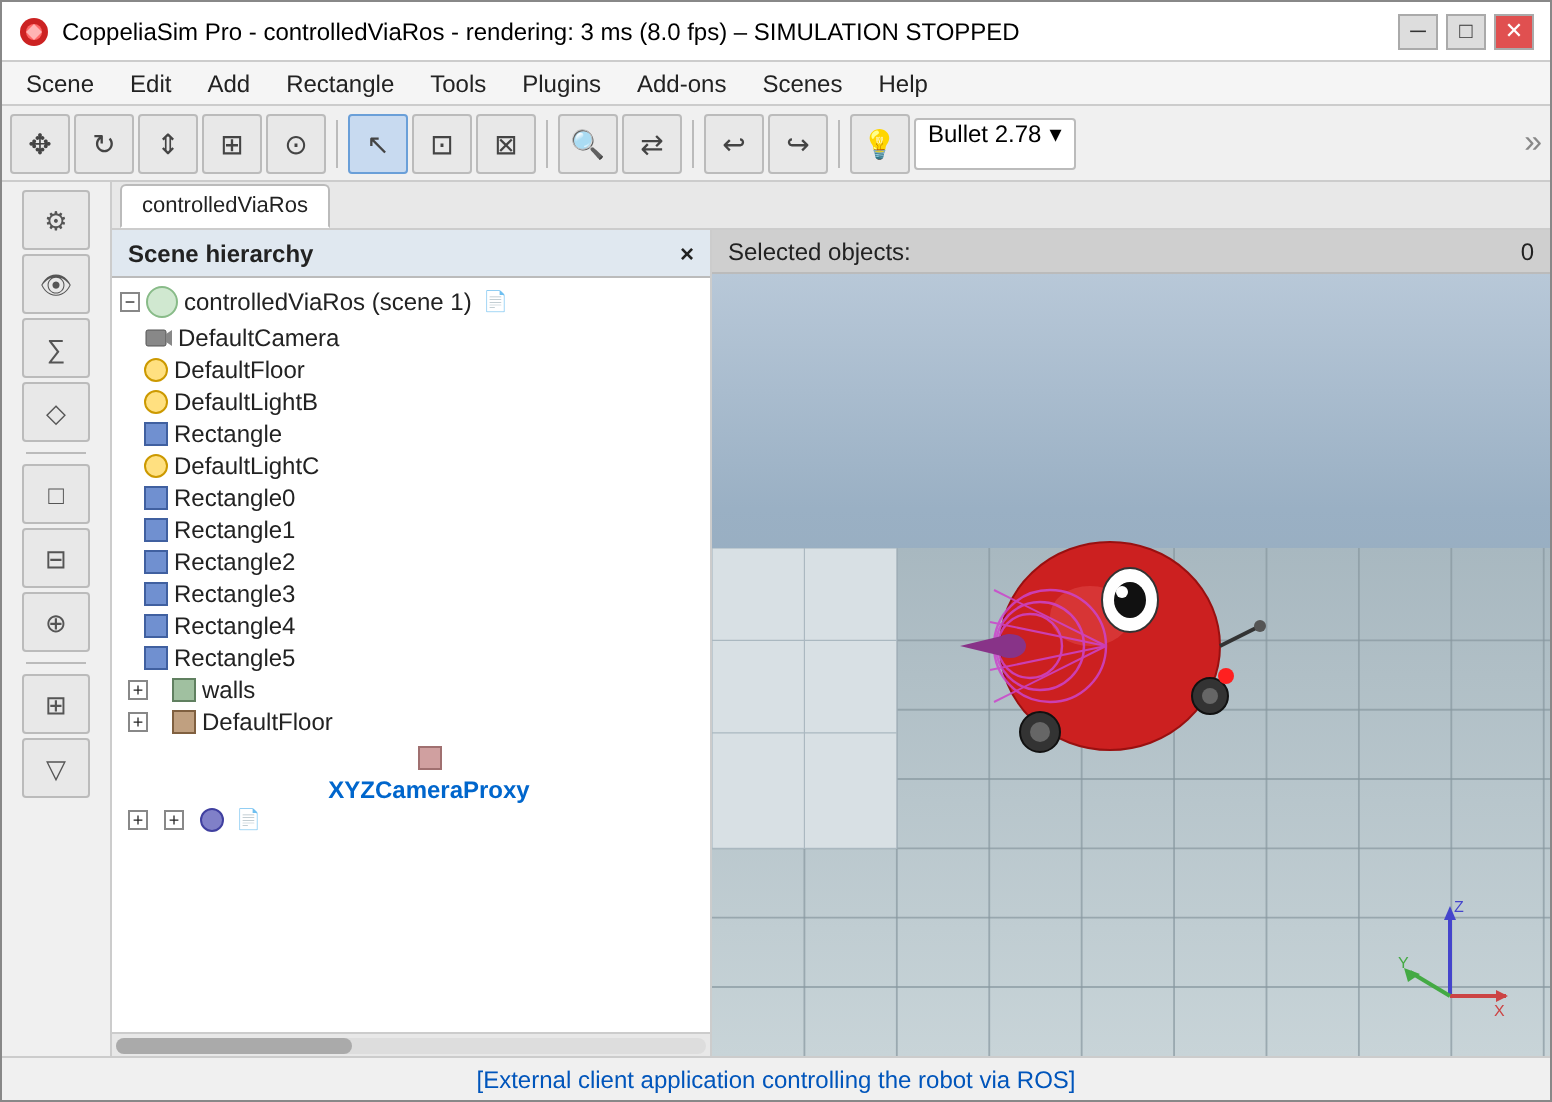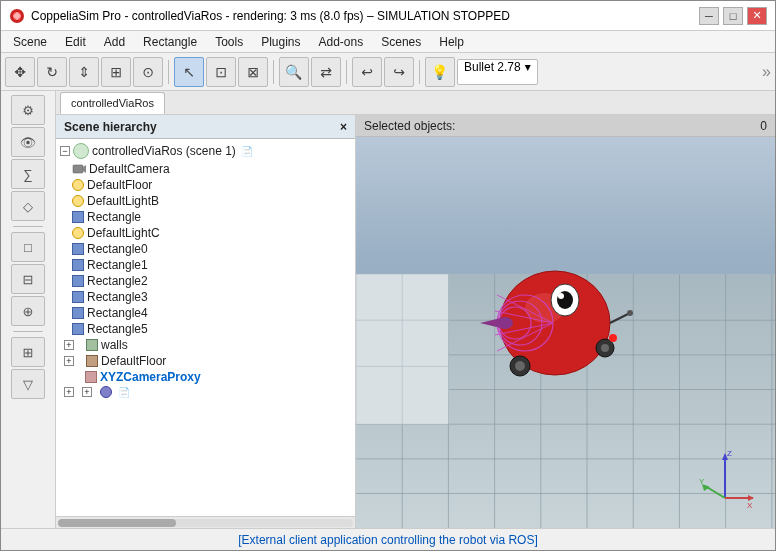--- a/index.html
+++ b/index.html
@@ -568,21 +568,21 @@
               <span>walls</span>
             </div>
 
             <div class="tree-item" style="padding-left:8px;">
               <div class="tree-expand">+</div>
               <div style="width:6px;"></div>
               <div class="tree-icon-floor"></div>
               <span>DefaultFloor</span>
             </div>
 
-            <div class="tree-item" style="padding-left:22px;">
+            <div class="tree-item" style="padding-left:22px;flex-direction:column;">
               <div style="width:4px;"></div>
               <div class="tree-icon-proxy"></div>
               <span style="color:#0066cc;font-weight:bold;">XYZCameraProxy</span>
             </div>
 
             <div class="tree-item" style="padding-left:8px;">
               <div class="tree-expand">+</div>
               <div style="width:2px;"></div>
               <div class="tree-expand">+</div>
               <div style="width:2px;"></div>

